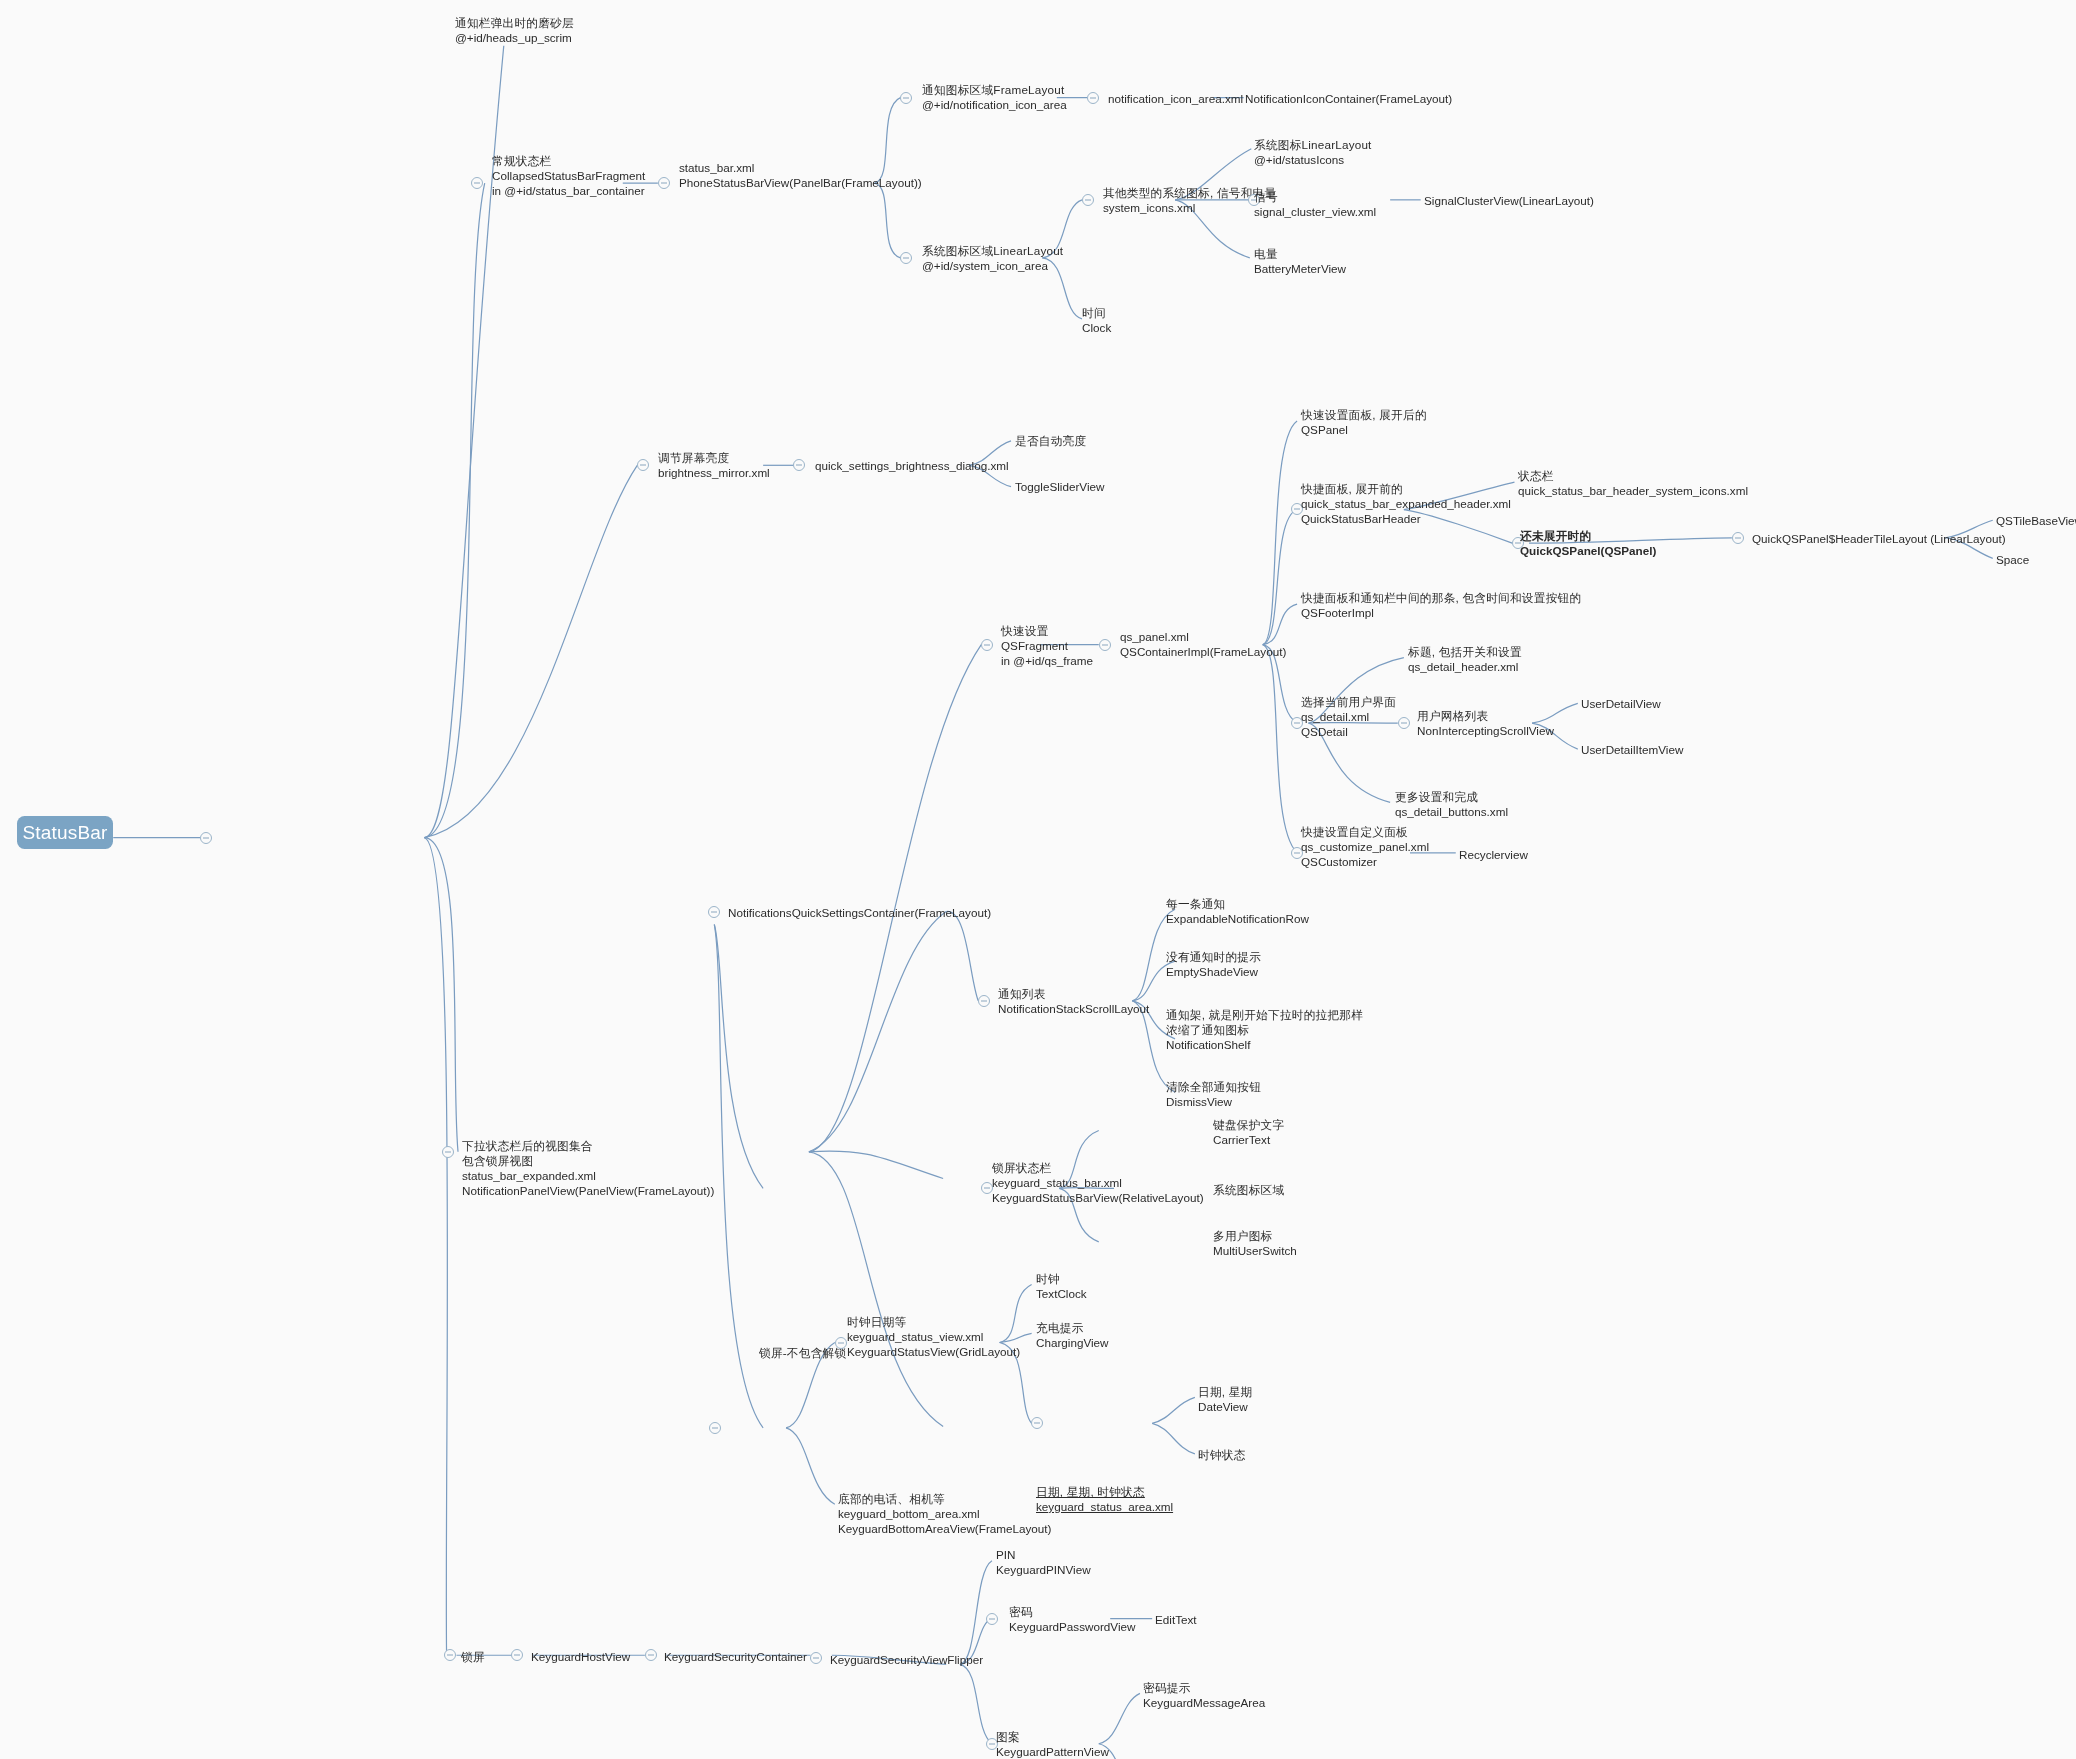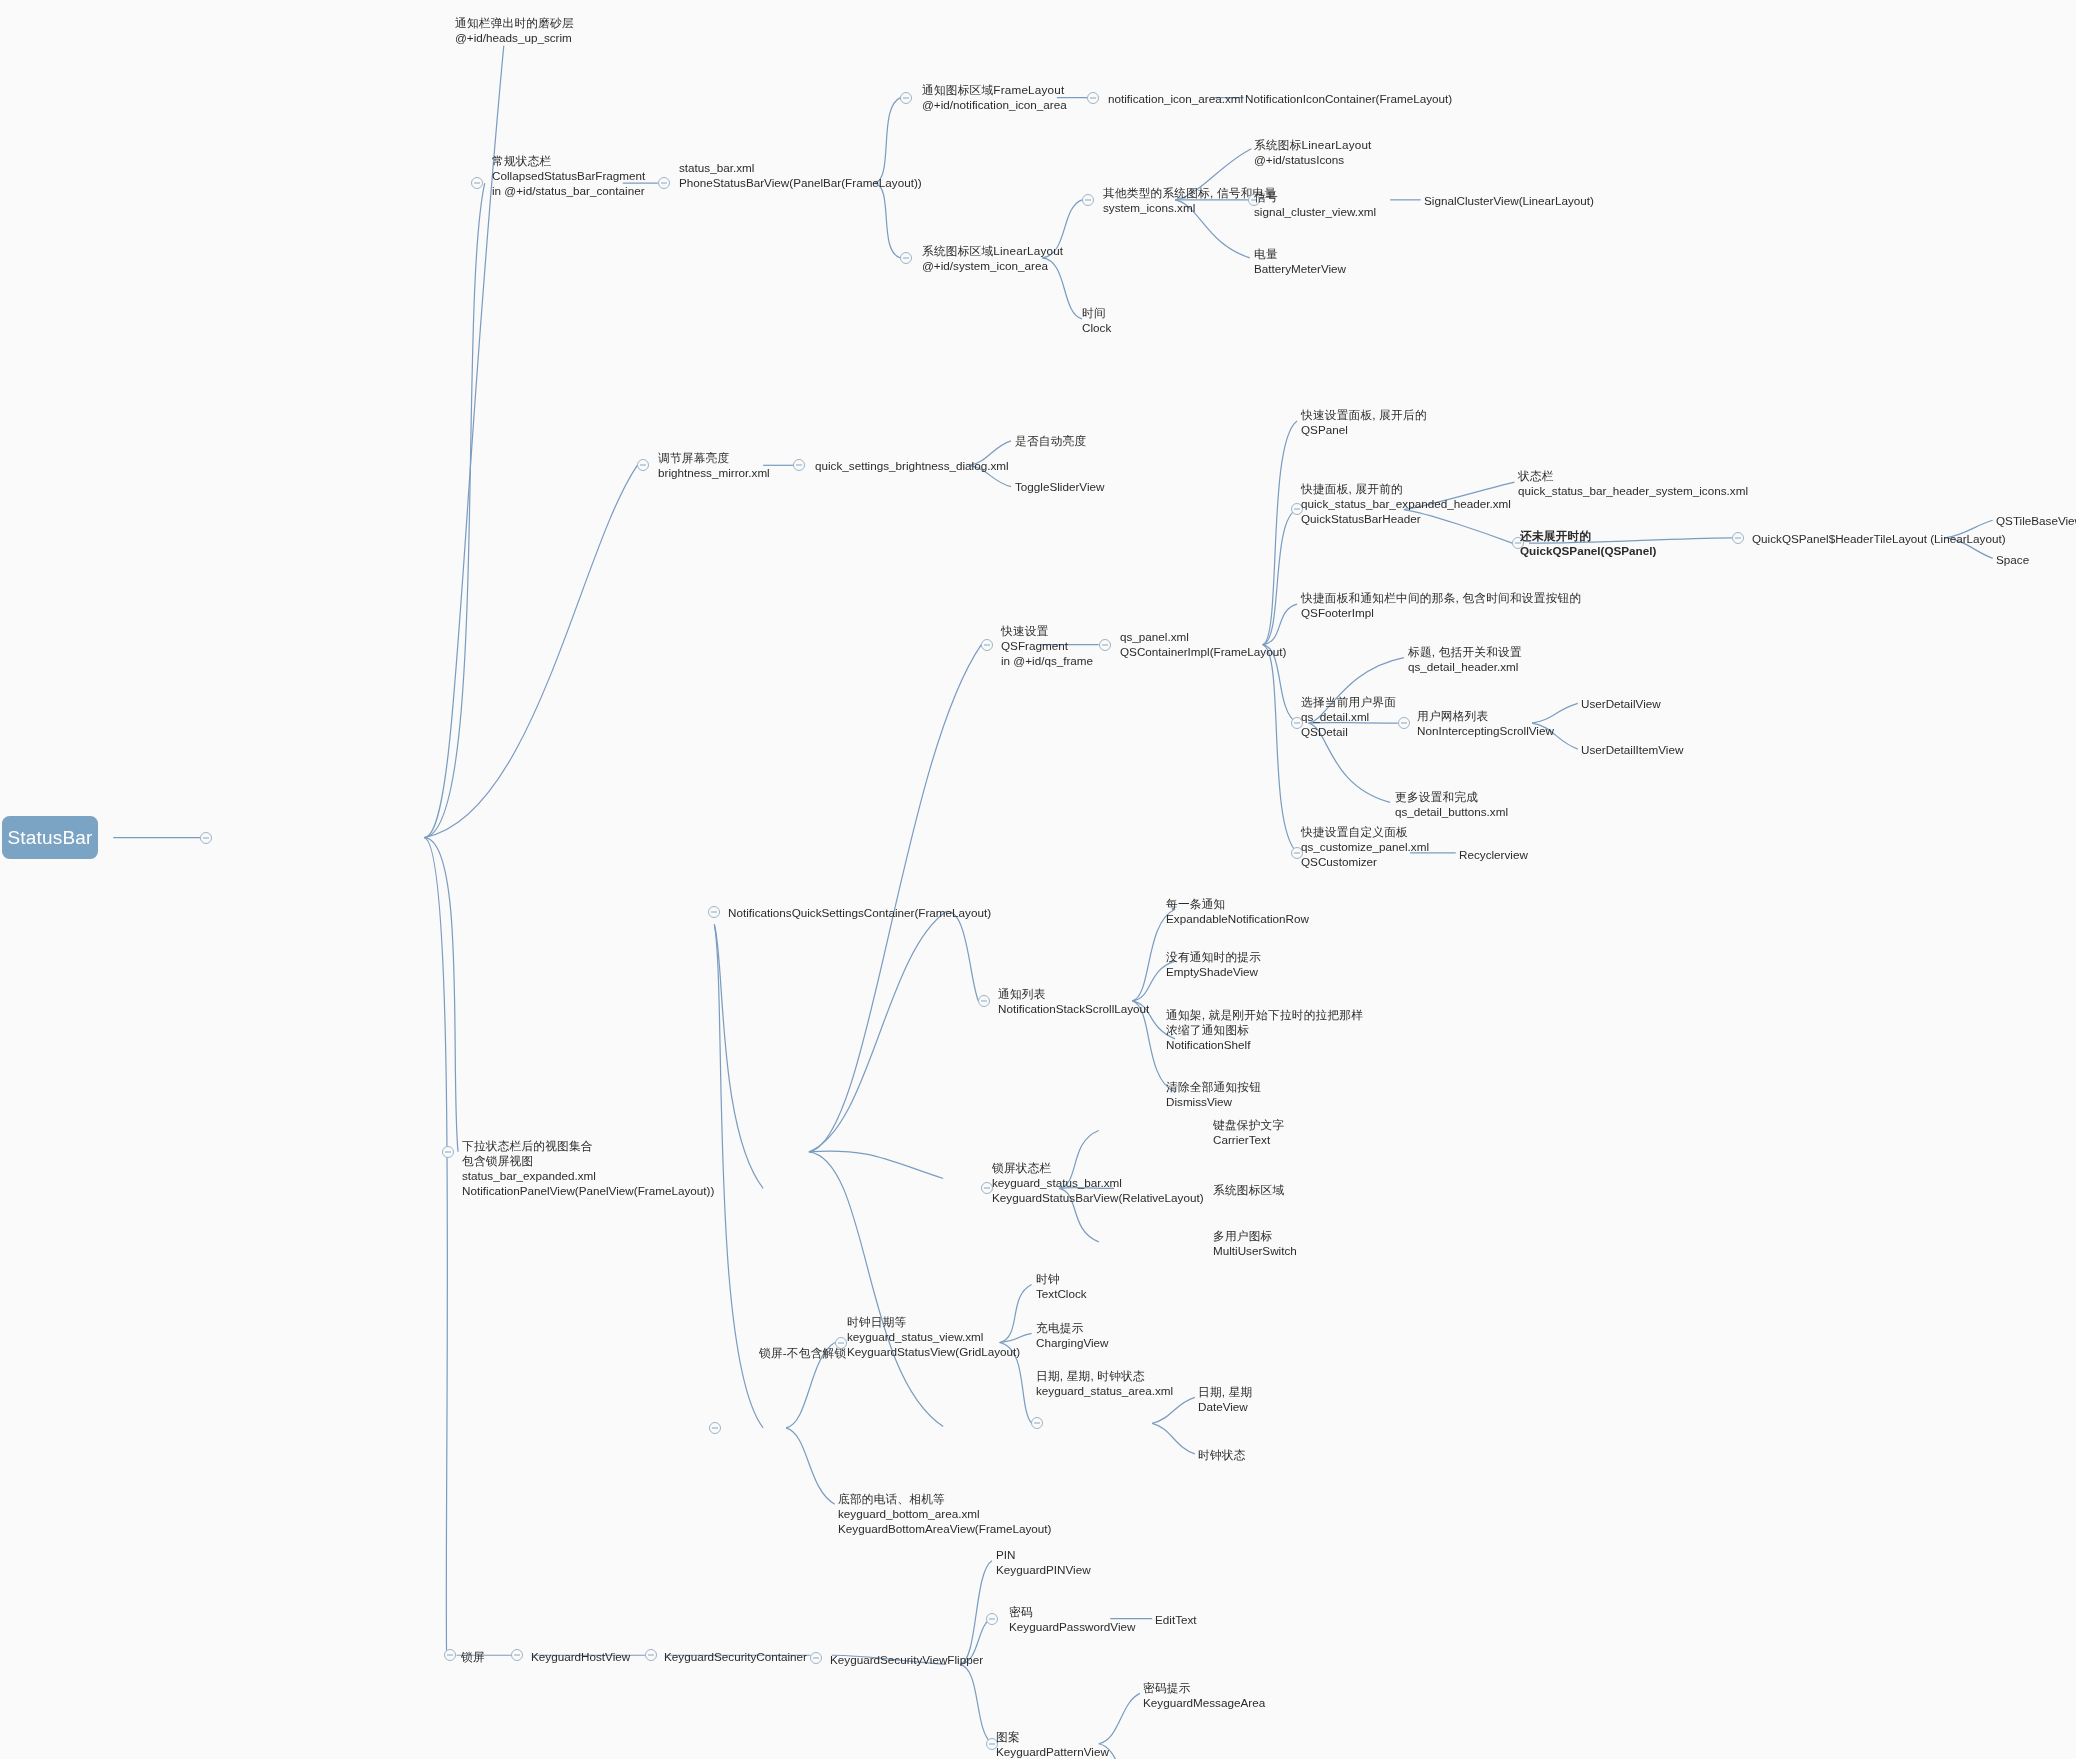--- a/index.html
+++ b/index.html
@@ -194,21 +194,21 @@
     <path d="M 1258 2182 C 1282 2178 1276 2060 1300 2046"></path>
     <path d="M 1258 2182 C 1284 2180 1280 2128 1300 2122"></path>
     <path d="M 1258 2182 C 1286 2188 1276 2268 1300 2286"></path>
 
     <path d="M 1455 2122 L 1510 2122"></path>
 
     <path d="M 1440 2286 C 1468 2280 1468 2232 1494 2220"></path>
     <path d="M 1440 2286 C 1468 2292 1466 2340 1494 2352"></path>
   </svg>
 
-  <div class="root-node" style="left:2px; top:816px; width:96px; height:43px;">
+  <div class="root-node" style="left:17px; top:816px; width:96px; height:33px;">
     <span>StatusBar</span>
   </div>
 
   <div class="toggle" style="left:200px; top:832px;"></div>
 
 
   <div class="node" style="left:455px; top:15.3px;">
     <div class="line cjk">通知栏弹出时的磨砂层</div>
     <div class="line">@+id/heads_up_scrim</div>
   </div>
@@ -445,21 +445,21 @@
   </div>
   <div class="node" style="left:1036px; top:1271px;">
     <div class="line cjk">时钟</div>
     <div class="line">TextClock</div>
   </div>
   <div class="node" style="left:1036px; top:1320px;">
     <div class="line cjk">充电提示</div>
     <div class="line">ChargingView</div>
   </div>
   <div class="toggle" style="left:1031px; top:1417px;"></div>
-  <div class="node" style="left:1036px; top:1368px;">
+  <div class="node" style="left:1036px; top:1484px;text-decoration:underline;">
     <div class="line cjk">日期, 星期, 时钟状态</div>
     <div class="line">keyguard_status_area.xml</div>
   </div>
   <div class="node" style="left:1198px; top:1384px;">
     <div class="line cjk">日期, 星期</div>
     <div class="line">DateView</div>
   </div>
   <div class="node" style="left:1198px; top:1447px;">
     <div class="line cjk">时钟状态</div>
   </div>

